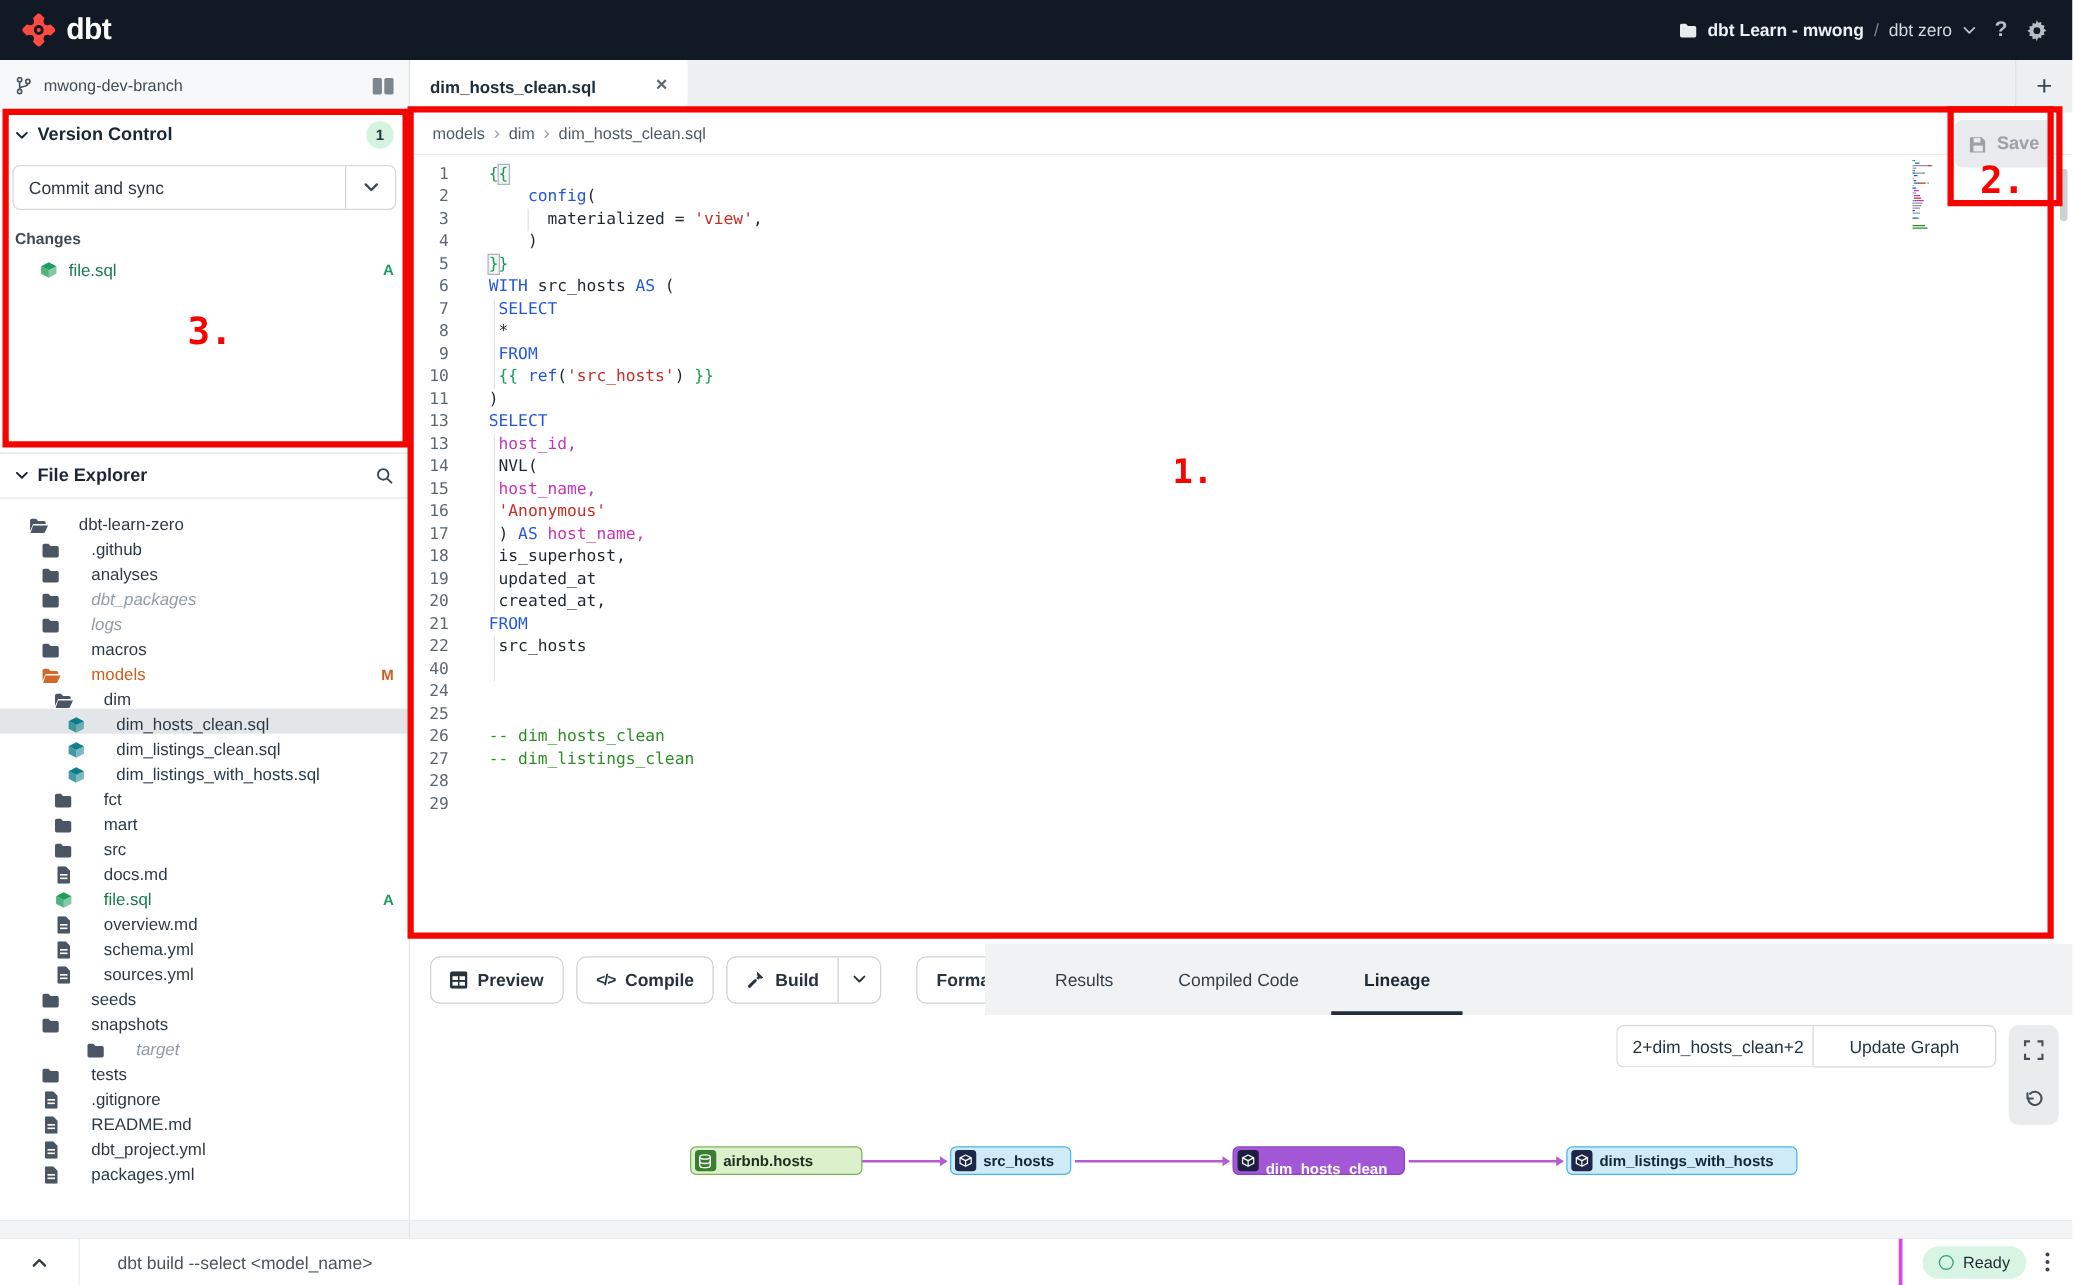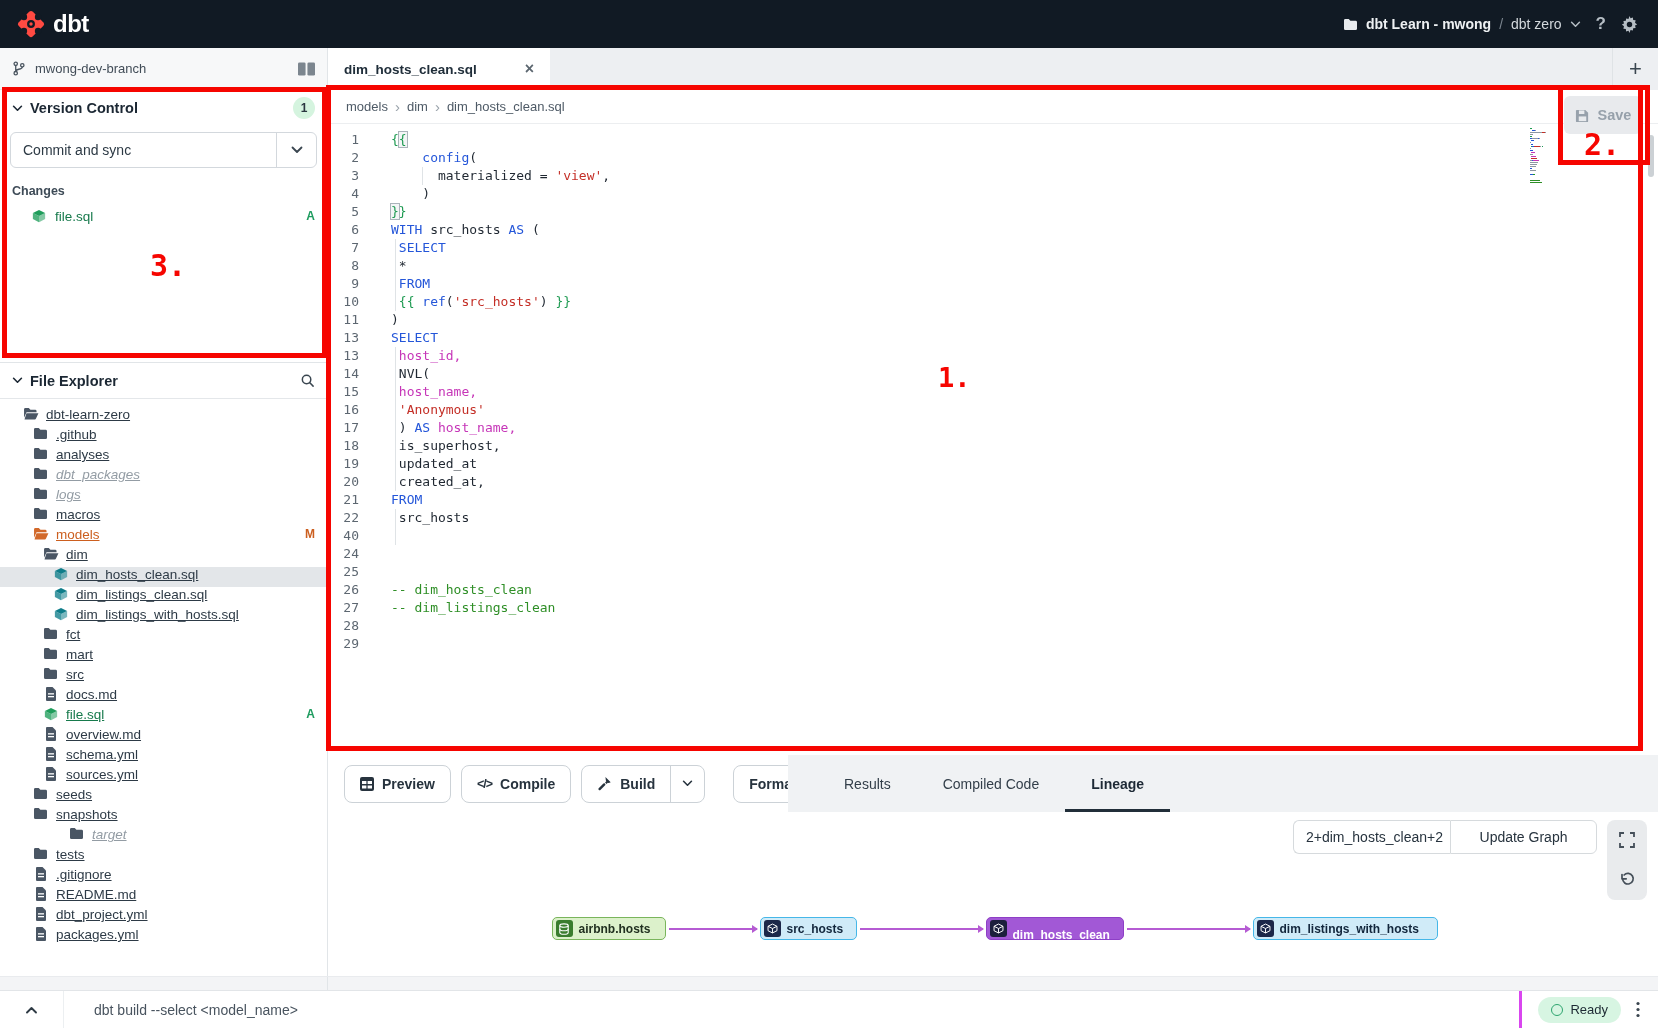--- a/index.html
+++ b/index.html
@@ -54,22 +54,22 @@
   .changes-label { padding:16px 12px 6px; font-size:12.5px; font-weight:700; color:#3e4b57; }
   .change-row { height:24px; display:flex; align-items:center; gap:8px; padding:0 12px 0 30px;
     font-size:13.5px; color:#177a4c; position:relative; cursor:pointer; }
   .status-letter { margin-left:auto; font-size:12px; font-weight:700; }
   .green-l { color:var(--badge-green); } .orange-l { color:var(--badge-orange); }
 
   .fe-panel { flex:1; border-top:1px solid #e1e5e8; overflow:hidden; }
   .fe-panel .panel-header { border-bottom:1px solid #e4e7ea; }
   .hdr-right { margin-left:auto; display:flex; cursor:pointer; }
   .tree { padding-top:8px; }
-  .tree-row { height:20px; display:flex; align-items:flex-start; gap:7px; font-size:13.5px;
-    color:#2d3a46; position:relative; cursor:pointer;text-decoration:underline; }
+  .tree-row { height:20px; display:flex; align-items:flex-end; gap:24px; font-size:13.5px;
+    color:#2d3a46; position:relative; cursor:pointer; }
   .tree-row.sel { background:#e3e6e9; }
   .tree-row.muted { color:#939ca4; font-style:italic; }
   .tree-row.acc-orange { color:#cc5f1f; }
   .tree-row.acc-green { color:#177a4c; }
   .tree-ico { display:flex; width:17px; justify-content:center; flex:none; }
   .tree-badge { position:absolute; right:12px; font-size:12px; font-weight:700; }
 
   
   .right-col { flex:1; min-width:0; display:flex; flex-direction:column; }
   .editor-wrap { height:665px; display:flex; flex-direction:column; background:#fff; position:relative; }
@@ -712,21 +712,21 @@
             </svg>
         </div>
         <div class="gtool">
           <svg width="16" height="16" viewBox="0 0 16 16" fill="none">
               <path d="M3 2.6 v4.2 h4.2" stroke="#454f59" stroke-width="1.7" stroke-linecap="round" stroke-linejoin="round"></path>
               <path d="M3.6 6.8 a5.3 5.3 0 1 0 1.5 -3.8" stroke="#454f59" stroke-width="1.7" stroke-linecap="round"></path>
             </svg>
         </div>
       </div>
       <div id="lineage-graph">
-          <div class="lnode source" style="left: 224px; width: 114px;">
+          <div class="lnode source" style="left: 224px; width: 138px;">
             <span class="lnode-ico">
               <svg width="12" height="12" viewBox="0 0 12 12" fill="none" stroke="#fff" stroke-width="1.1">
                 <ellipse cx="6" cy="2.6" rx="4.2" ry="1.7"></ellipse>
                 <path d="M1.8 2.6 v6.8 c0 1 1.9 1.8 4.2 1.8 s4.2-.8 4.2-1.8 v-6.8"></path>
                 <path d="M1.8 6 c0 1 1.9 1.8 4.2 1.8 s4.2-.8 4.2-1.8"></path>
               </svg>
             </span>
             <span class="lnode-label">airbnb.hosts</span>
           </div>
           <div class="edge" style="left: 341px; width: 88px;"></div>

